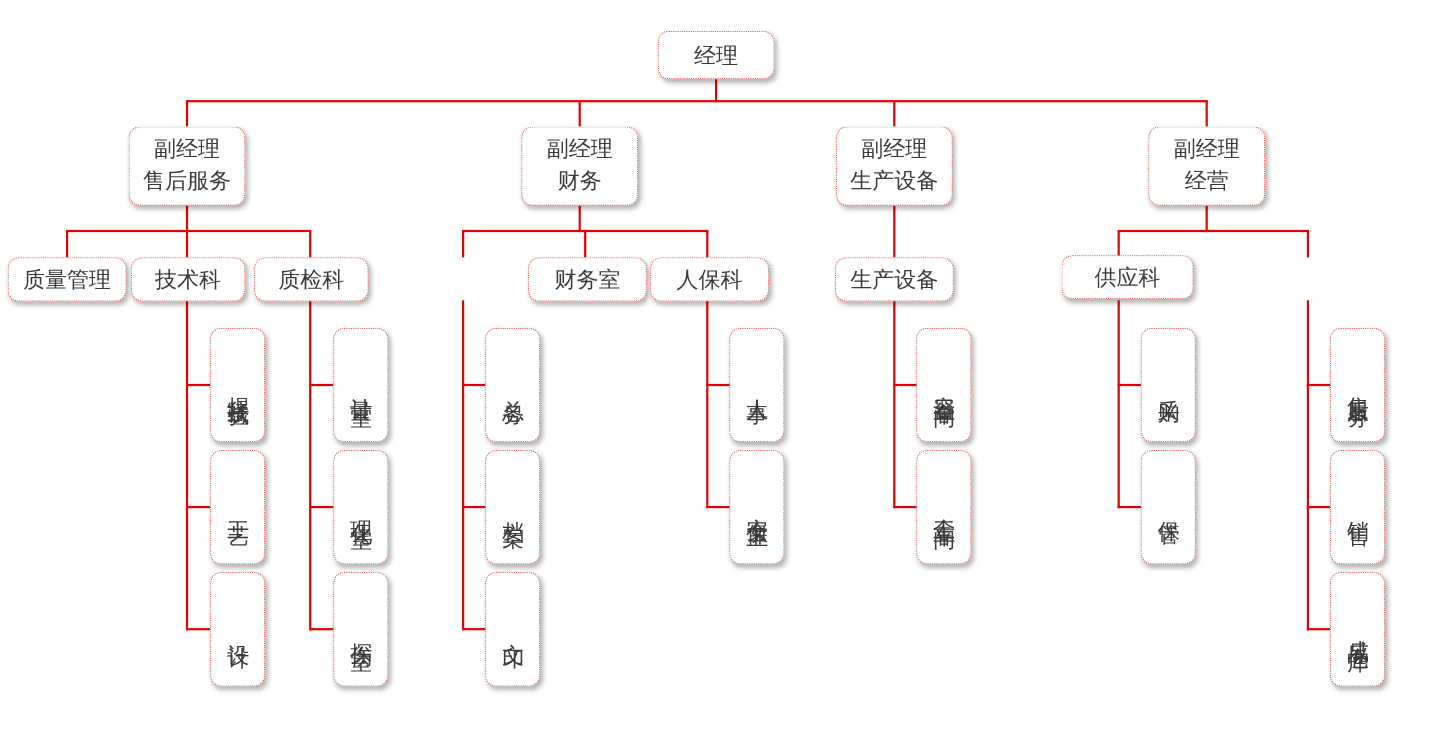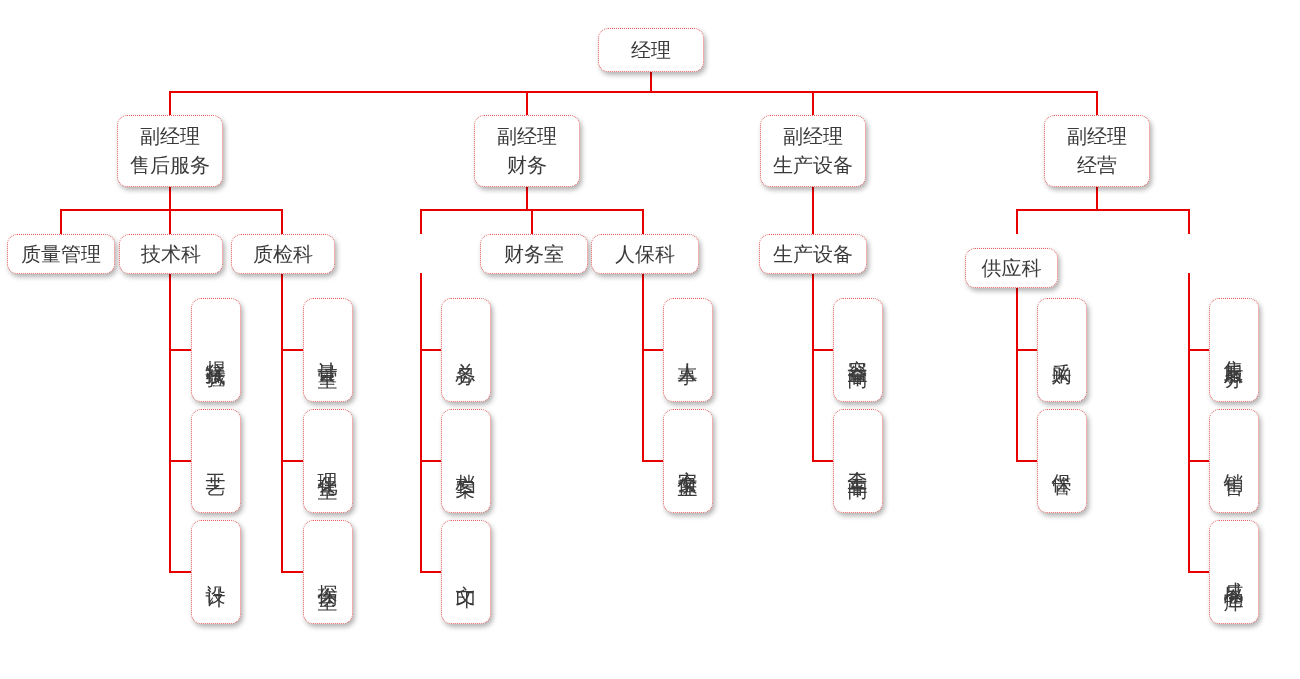--- a/index.html
+++ b/index.html
@@ -75,21 +75,21 @@
   </div>
   <div class="node dept" style="left:480px;top:234px;width:108px;height:40px">
     <span>财务室</span>
   </div>
   <div class="node dept" style="left:591px;top:234px;width:108px;height:40px">
     <span>人保科</span>
   </div>
   <div class="node dept" style="left:759px;top:234px;width:108px;height:40px">
     <span>生产设备</span>
   </div>
-  <div class="node dept" style="left:965px;top:248px;width:93px;height:40px">
+  <div class="node dept" style="left:965px;top:232px;width:120px;height:40px">
     <span>供应科</span>
   </div>
 
   <div class="node unit" style="left:191px;top:298px;width:50px;height:104px">
     <span class="vtext">焊接试验</span>
   </div>
   <div class="node unit" style="left:191px;top:409px;width:50px;height:104px">
     <span class="vtext">工艺</span>
   </div>
   <div class="node unit" style="left:191px;top:520px;width:50px;height:104px">

